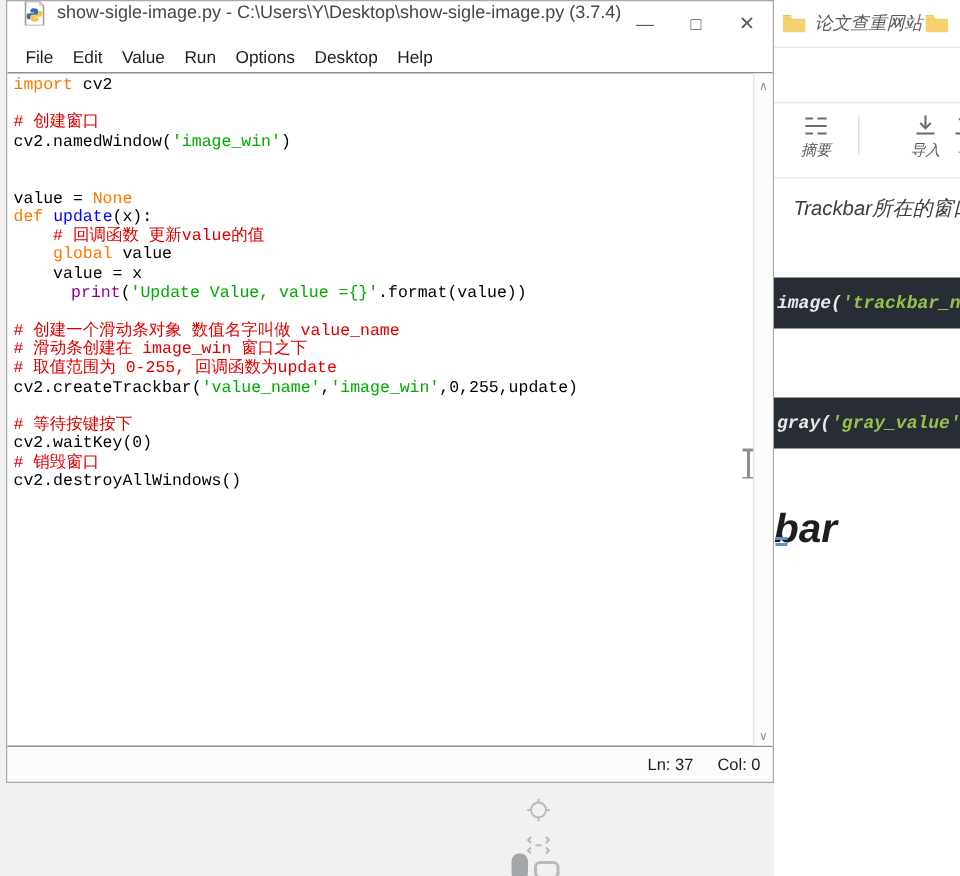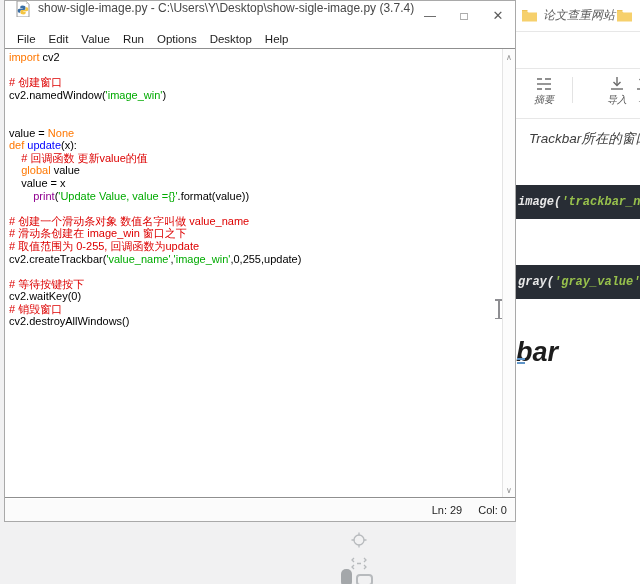--- a/index.html
+++ b/index.html
@@ -44,21 +44,21 @@
   .win-btn { width:34px; height:29px; display:flex; align-items:center; justify-content:center;
              color:#5c5c5c; font-size:12px; }
   .win-btn.close { font-size:13px; }
   .menubar { position:absolute; left:0; top:29px; width:510px; height:18px; background:#fff;
              display:flex; align-items:center; padding-left:12px; }
   .menu-item { font-size:11.5px; color:#1c1c1c; margin-right:13px; }
 
   .editor { position:absolute; left:0; top:47px; width:510px; height:450px; background:#fff;
             border-top:1px solid #8f8f8f; border-bottom:1px solid #8f8f8f; }
   .code-pane { position:absolute; left:0; top:0; right:13px; bottom:0; overflow:hidden;
-               padding:2px 0 0 4px; font-family:Liberation Sans, sans-serif; font-size:11px;
+               padding:2px 0 0 4px; font-family:Liberation Mono, monospace; font-size:11px;
                line-height:12.6px; white-space:pre; }
   .code-line { min-height:12.6px; }
   .tk-kw  { color:#ff7700; }
   .tk-def { color:#0000ff; }
   .tk-str { color:#00aa00; }
   .tk-com { color:#dd0000; }
   .tk-blt { color:#900090;margin-left:12px; }
   .tk-txt { color:#000000; }
 
   .scrollbar { position:absolute; right:0; top:0; bottom:0; width:13px; background:#fcfcfc;
@@ -196,21 +196,21 @@
 
   <div class="editor">
     <div class="code-pane"><div class="code-line"><span class="tk-kw">import</span><span class="tk-txt"> cv2</span></div><div class="code-line">&nbsp;</div><div class="code-line"><span class="tk-com"># 创建窗口</span></div><div class="code-line"><span class="tk-txt">cv2.namedWindow(</span><span class="tk-str">'image_win'</span><span class="tk-txt">)</span></div><div class="code-line">&nbsp;</div><div class="code-line">&nbsp;</div><div class="code-line"><span class="tk-txt">value = </span><span class="tk-kw">None</span></div><div class="code-line"><span class="tk-kw">def</span><span class="tk-txt"> </span><span class="tk-def">update</span><span class="tk-txt">(x):</span></div><div class="code-line"><span class="tk-com">    # 回调函数 更新value的值</span></div><div class="code-line"><span class="tk-txt">    </span><span class="tk-kw">global</span><span class="tk-txt"> value</span></div><div class="code-line"><span class="tk-txt">    value = x</span></div><div class="code-line"><span class="tk-txt">    </span><span class="tk-blt">print</span><span class="tk-txt">(</span><span class="tk-str">'Update Value, value ={}'</span><span class="tk-txt">.format(value))</span></div><div class="code-line">&nbsp;</div><div class="code-line"><span class="tk-com"># 创建一个滑动条对象 数值名字叫做 value_name</span></div><div class="code-line"><span class="tk-com"># 滑动条创建在 image_win 窗口之下</span></div><div class="code-line"><span class="tk-com"># 取值范围为 0-255, 回调函数为update</span></div><div class="code-line"><span class="tk-txt">cv2.createTrackbar(</span><span class="tk-str">'value_name'</span><span class="tk-txt">,</span><span class="tk-str">'image_win'</span><span class="tk-txt">,0,255,update)</span></div><div class="code-line">&nbsp;</div><div class="code-line"><span class="tk-com"># 等待按键按下</span></div><div class="code-line"><span class="tk-txt">cv2.waitKey(0)</span></div><div class="code-line"><span class="tk-com"># 销毁窗口</span></div><div class="code-line"><span class="tk-txt">cv2.destroyAllWindows()</span></div></div>
     <div class="scrollbar">
       <div class="sb-arrow sb-up">∧</div>
       <div class="sb-arrow sb-down">∨</div>
     </div>
   </div>
 
   <div class="statusbar">
-    <span>Ln: 29</span>
+    <span>Ln: 37</span>
     <span>Col: 0</span>
   </div>
 </div>
 
 <div class="ibeam">
   <div class="serif s-top"></div>
     <div class="stem"></div>
     <div class="serif s-bot"></div>
 </div>
 

